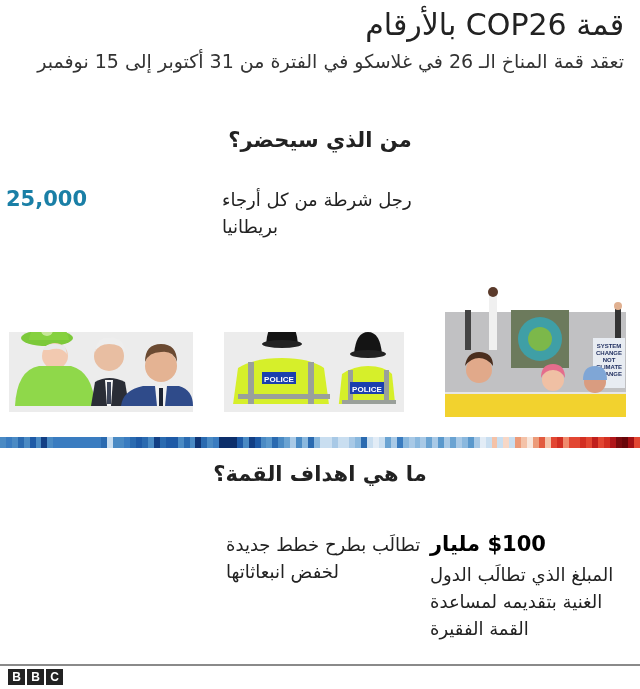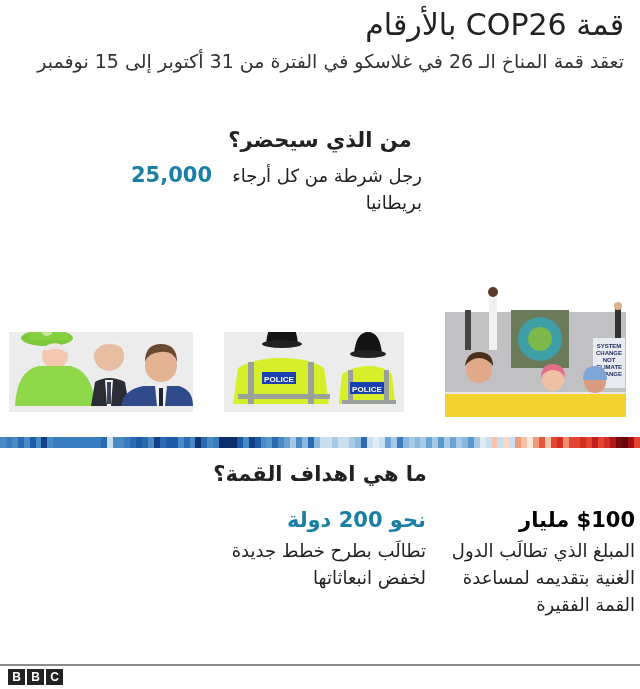--- a/index.html
+++ b/index.html
@@ -13,21 +13,21 @@
   }
   .subtitle {
     position: absolute; right: 16px; left: 30px; top: 46px;
     font-size: 19px; line-height: 30px; color: #333; direction: rtl; text-align: right;
   }
   .section-heading {
     position: absolute; left: 0; right: 0; text-align: center;
     font-size: 21px; font-weight: bold; color: #222; direction: rtl;
   }
   .col {
-    position: absolute; width: 200px; text-align: right; direction: rtl;
+    position: absolute; width: 200px; text-align: left; direction: rtl; margin-top: 24px;
   }
   .stat {
     font-size: 21px; font-weight: bold; line-height: 30px;
   }
   .desc {
     font-size: 18px; line-height: 27px; color: #222; margin-top: 2px;
   }
   .photo {
     position: absolute; height: 80px; background: #ececec; overflow: hidden;
   }
@@ -252,21 +252,20 @@
       <span style="background: rgb(226, 70, 50);"></span>
     </div>
 
   <div class="section-heading" style="top:462px;">ما هي اهداف القمة؟</div>
 
   <div class="col" style="left:430px; top:505px; width:205px;">
     <div class="stat accent" style="color: #000000;">$100 مليار</div>
     <div class="desc">المبلغ الذي تطالَب الدول الغنية بتقديمه لمساعدة القمة الفقيرة</div>
   </div>
   <div class="col" style="left:226px; top:505px; width:200px;">
-    <div class="stat accent" style="color: rgb(26, 127, 166);">نحو 200 دولة</div>
     <div class="desc">تطالَب بطرح خطط جديدة لخفض انبعاثاتها</div>
   </div>
   <div class="col" style="left:6px; top:505px; width:206px;">
   </div>
 
   <div class="bottom-rule"></div>
   <div class="bbc">
     <span>B</span>
     <span>B</span>
     <span>C</span>

